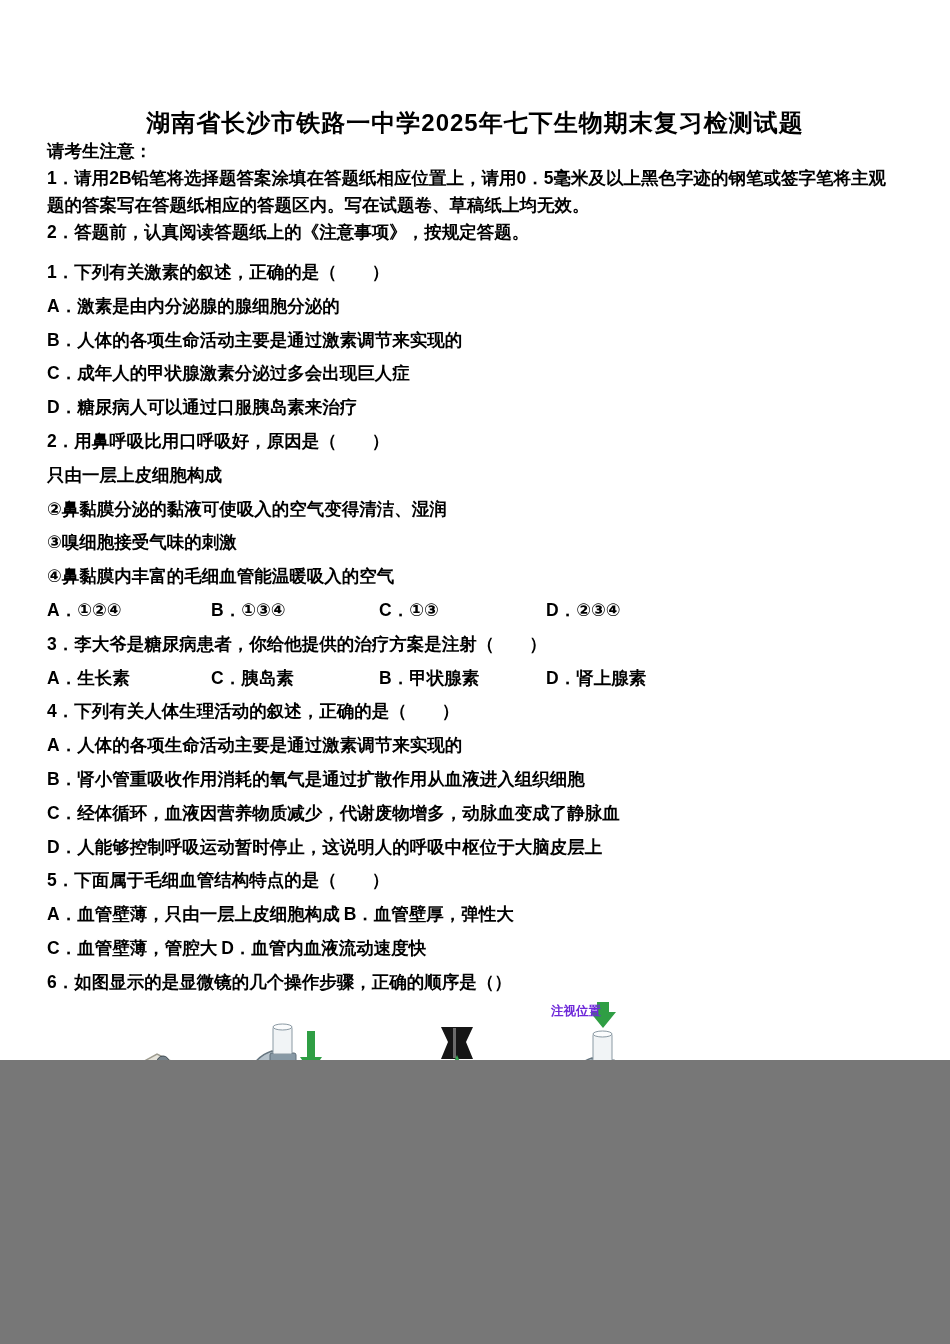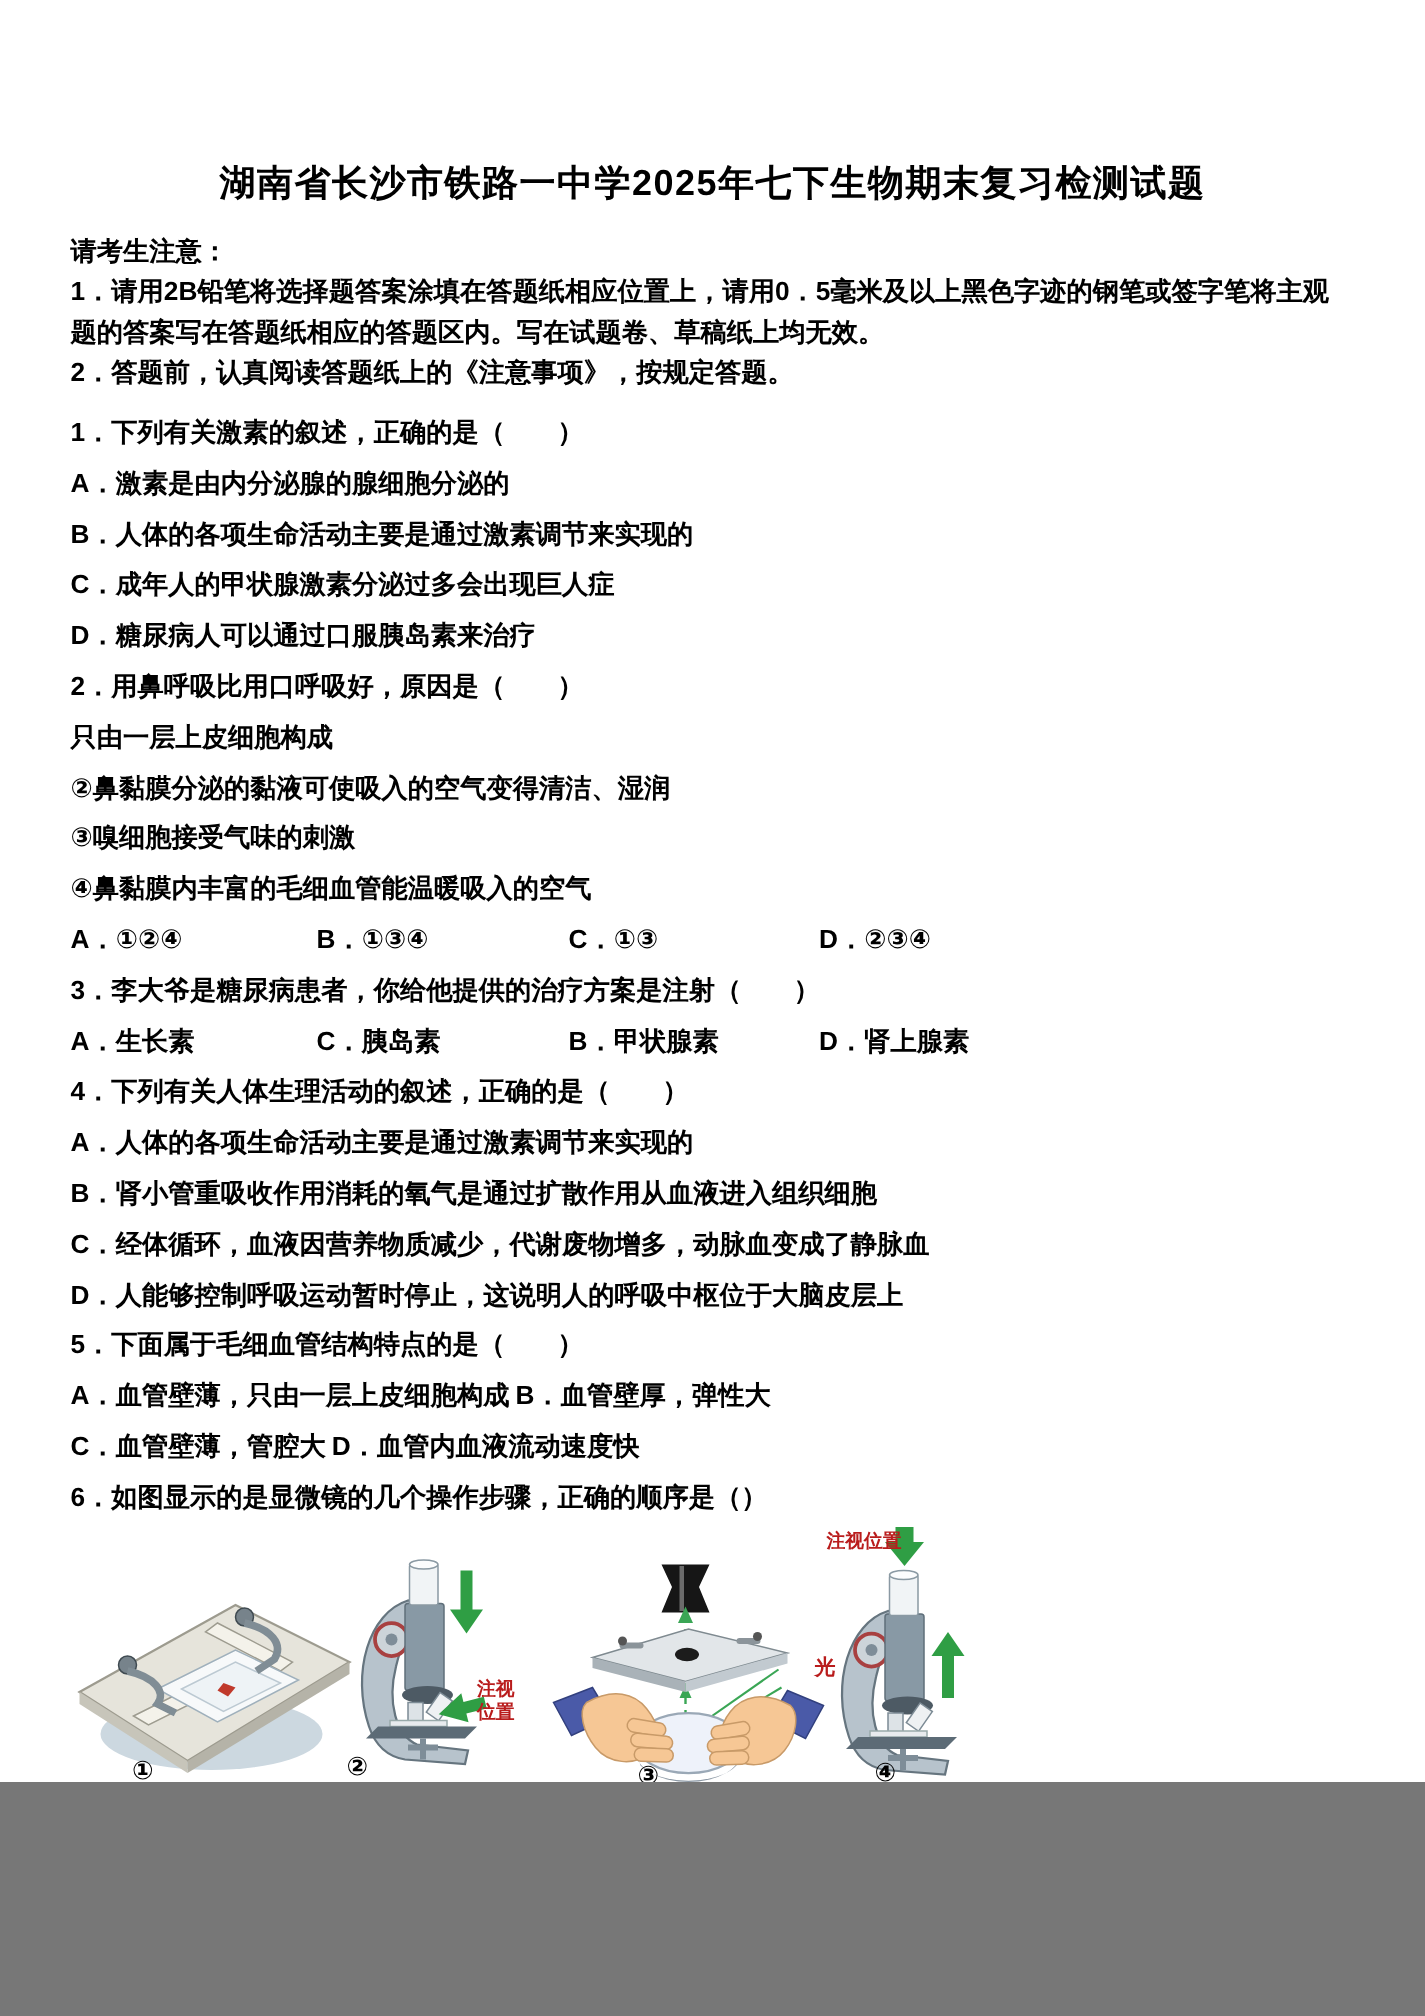--- a/index.html
+++ b/index.html
@@ -1,38 +1,38 @@
 <!DOCTYPE html>
 <html><head>
 <meta charset="utf-8">
 <style>
   html,body{margin:0;padding:0;background:#777;}
   .page{
-    position:relative;width:950px;height:1188px;margin:0 auto;
+    position:relative;width:950px;height:1060px;margin:0 auto;
     background:#ffffff;overflow:hidden;color:#000;
     font-family:"Liberation Sans","DejaVu Sans",sans-serif;
     font-weight:700;font-size:17.5px;
   }
   .doc{padding:108px 47px 0 47px;}
   .title{
     margin:0;text-align:center;font-size:24px;font-weight:700;
     line-height:30px;letter-spacing:1px;
   }
-  .notice{margin-top:16px;}
+  .notice{margin-top:0;}
   .notice .nline{line-height:27px;}
   .notice .npara{line-height:27px;}
   .qs{margin-top:10px;}
   .qs .line{line-height:33.8px;white-space:nowrap;}
   .row4{display:grid;grid-template-columns:164px 168px 167px 1fr;}
   .row2{display:flex;gap:4px;}
   .rowAB{display:grid;grid-template-columns:330px 1fr;}
   .figstrip{position:relative;height:190px;}
   .figstrip svg{position:absolute;}
   .fig-label{position:absolute;font-size:17px;line-height:20px;}
-  .anno{position:absolute;color:#b91c1c;font-size:12.5px;line-height:15px;font-weight:700;}
+  .anno{position:absolute;color:#6d28d9;font-size:12.5px;line-height:15px;font-weight:700;}
   .anno-wrap{width:28px;}
   .anno-nowrap{white-space:nowrap;}
   .anno-light{font-size:14px;}
 </style>
 </head>
 <body>
 
 <div class="page">
   <div class="doc">
 

